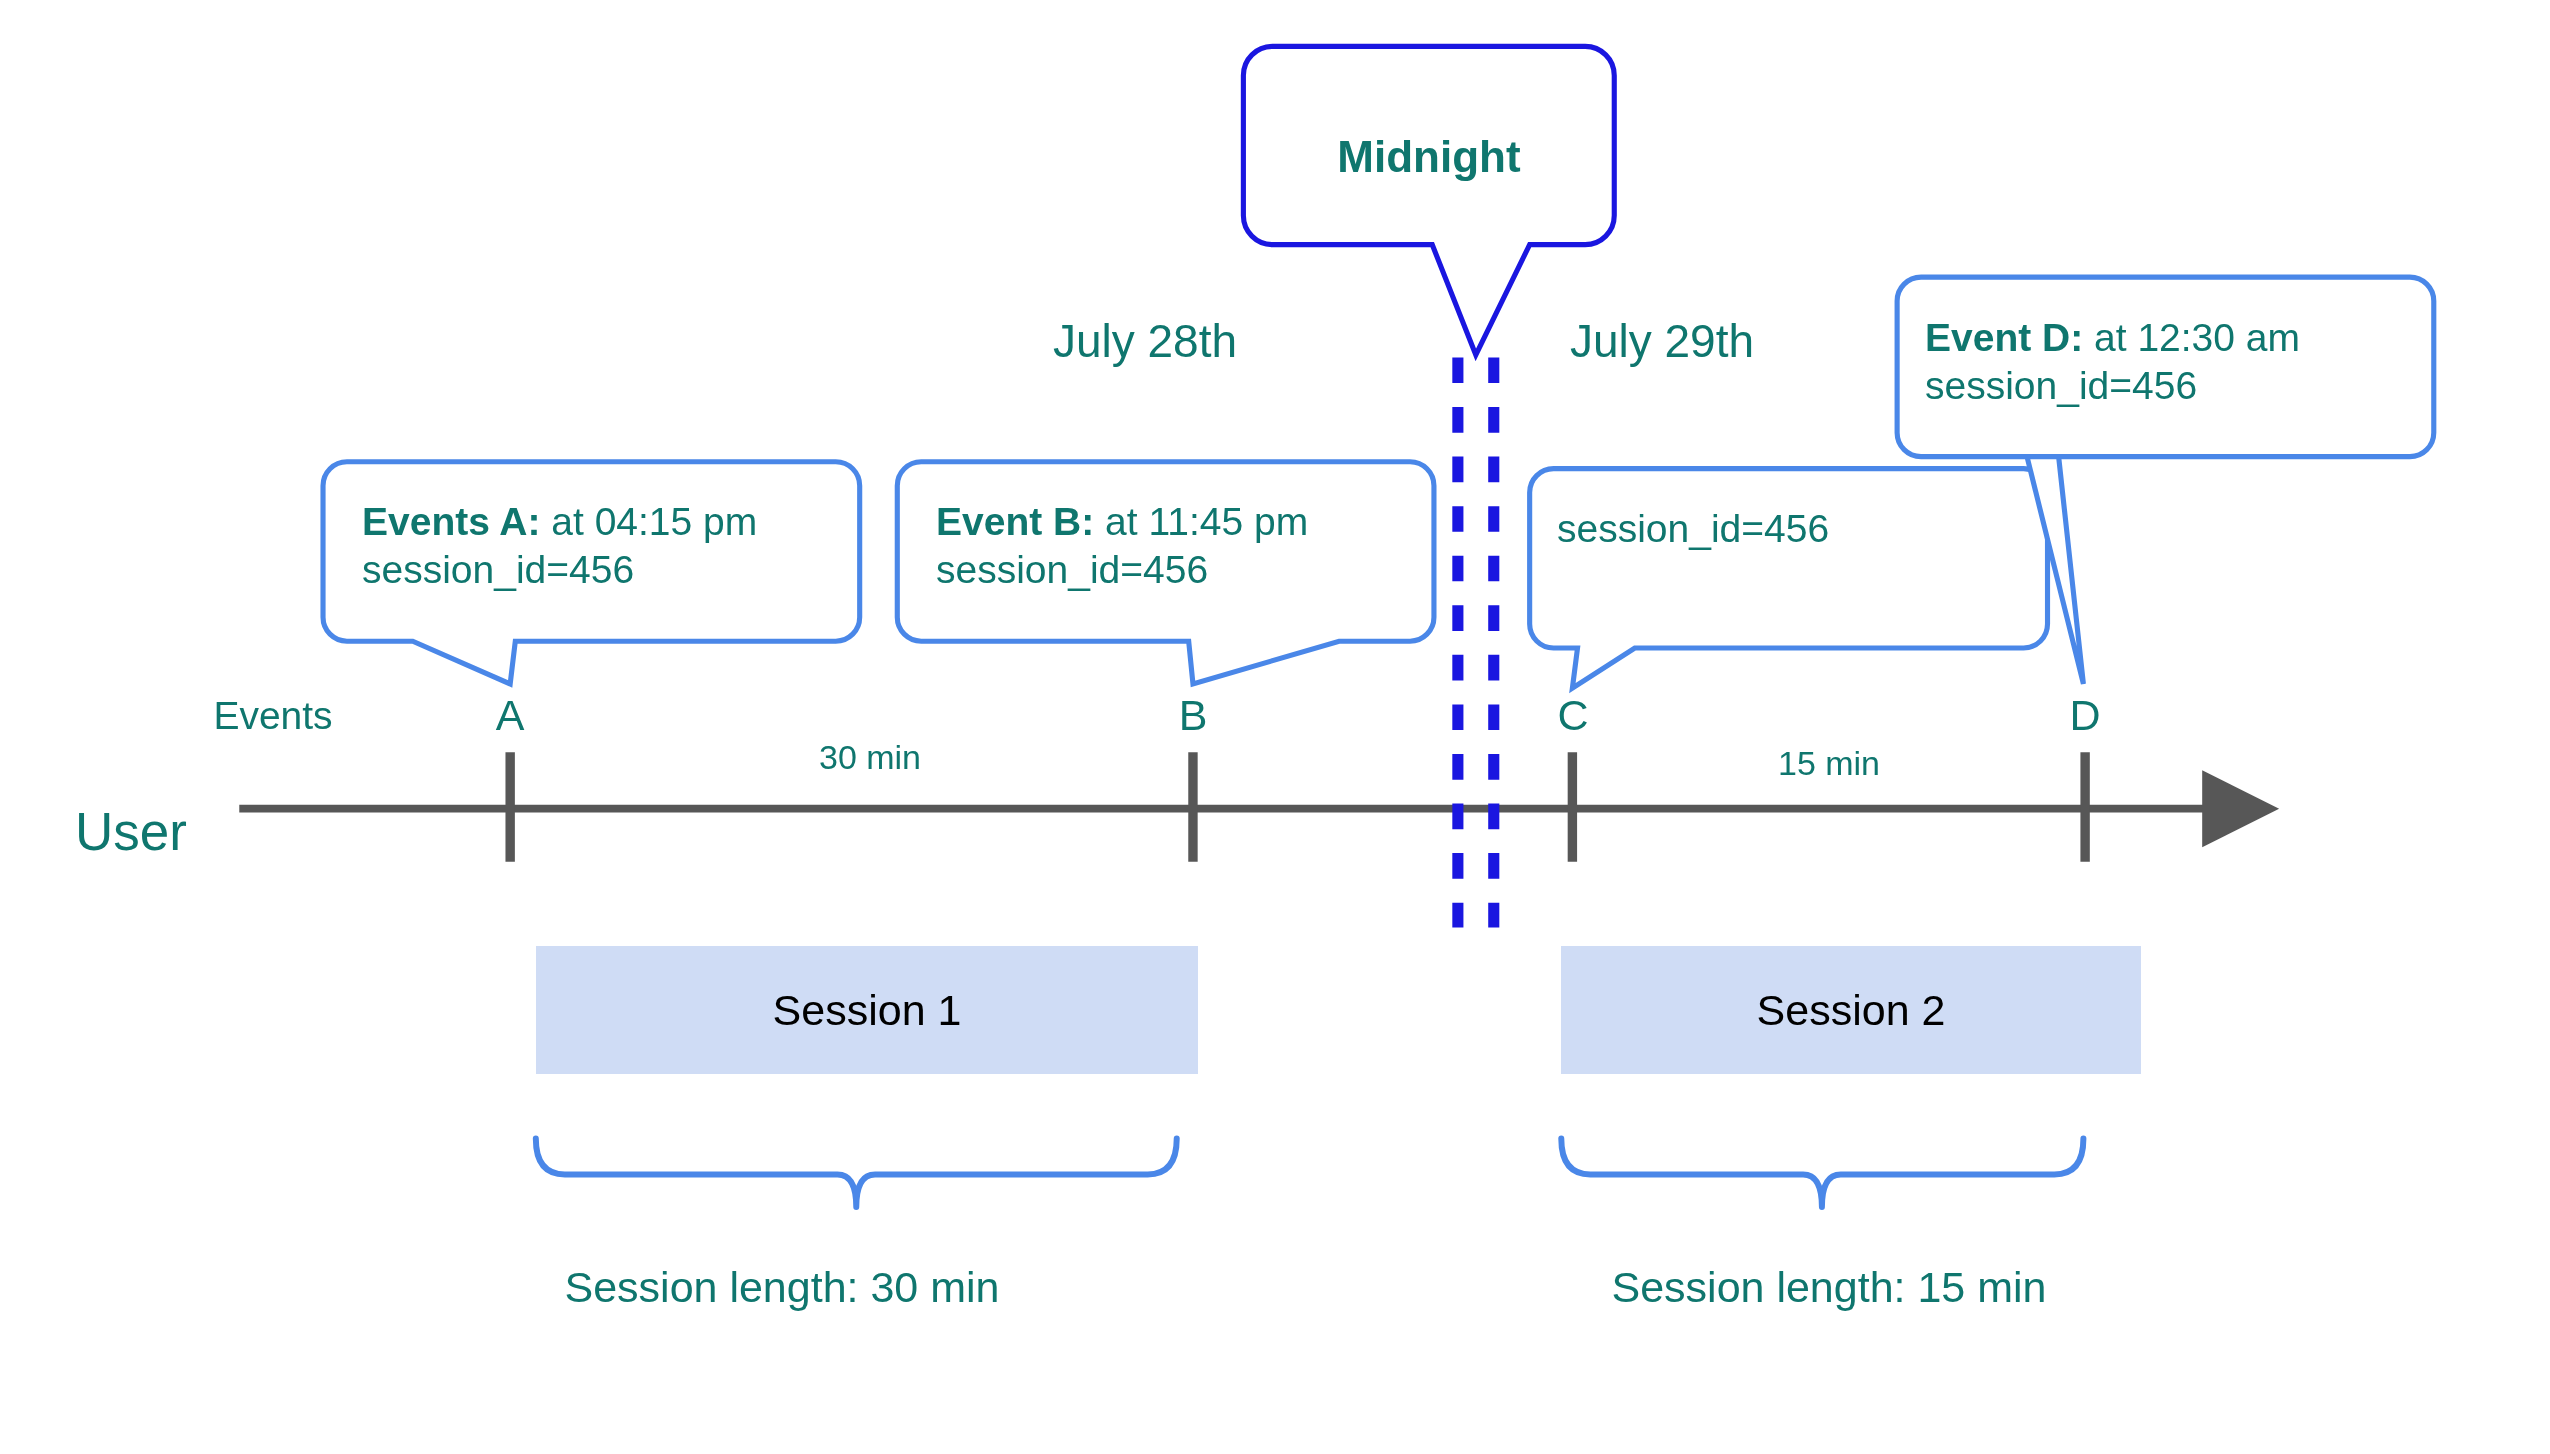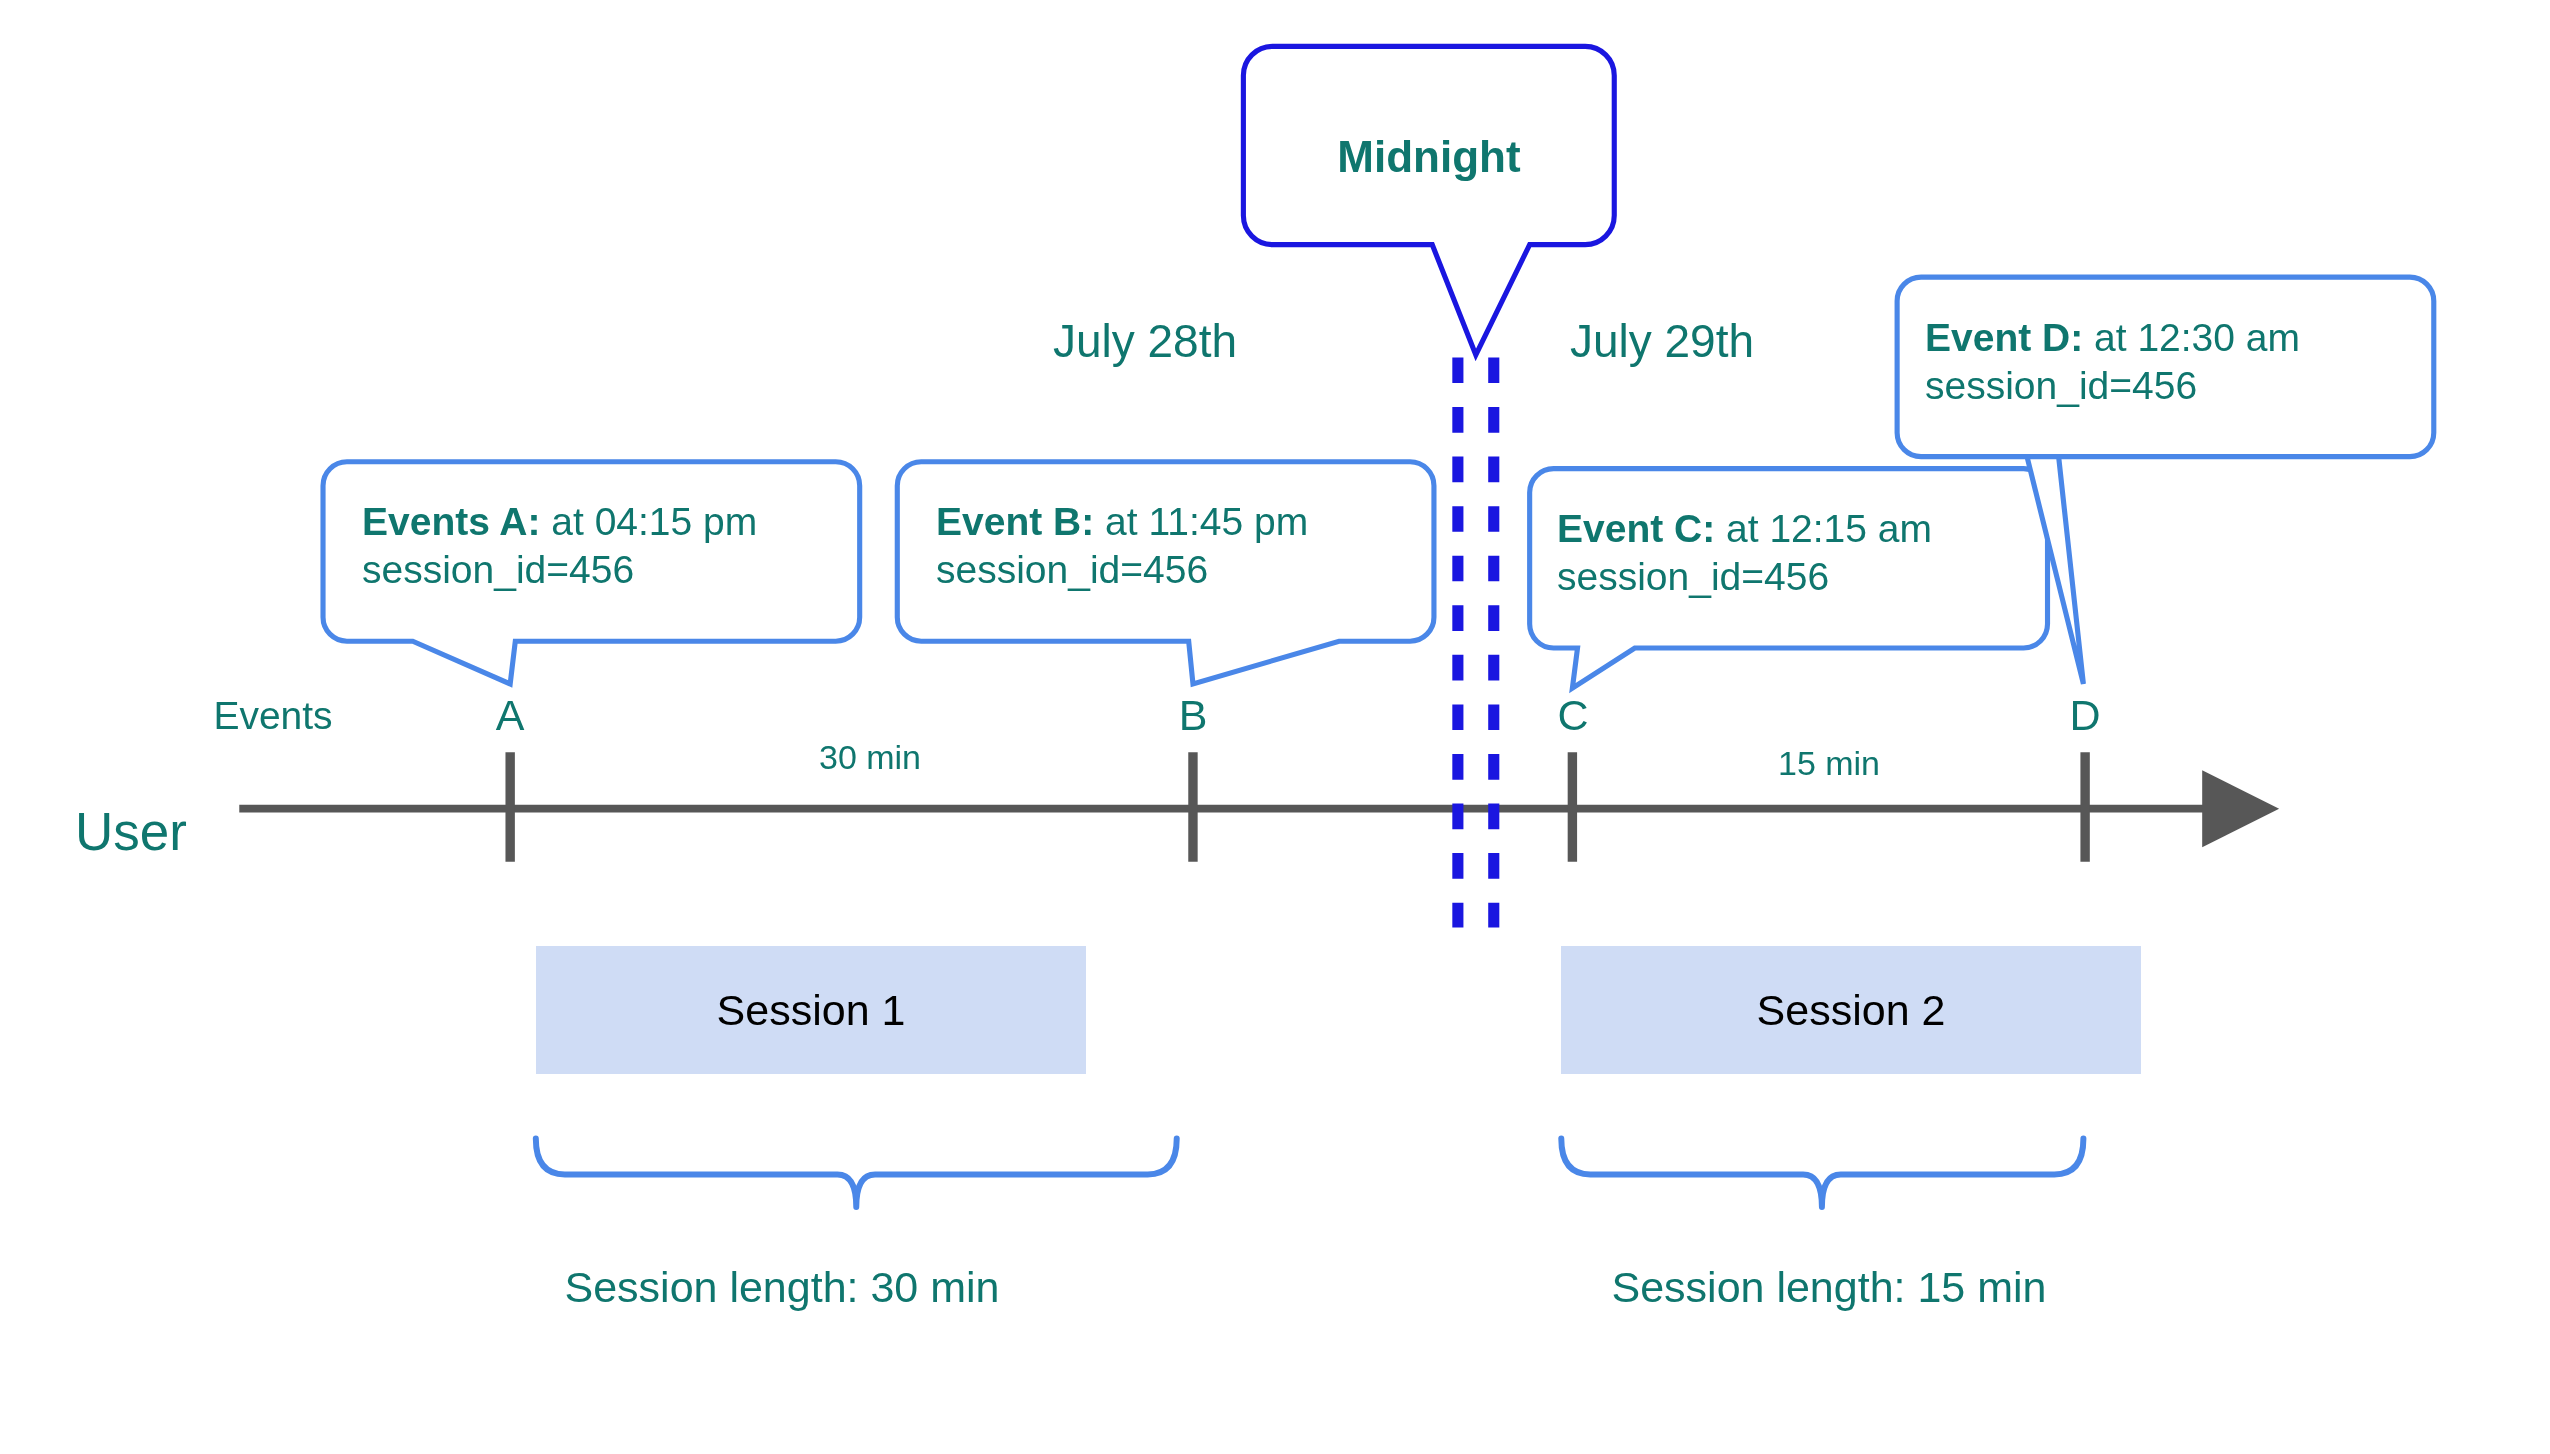--- a/index.html
+++ b/index.html
@@ -91,41 +91,40 @@
     <div><b>Events A:</b><span> at 04:15 pm</span></div>
     <div>session_id=456</div>
   </div>
 
   <div class="txt lbl-callout" style="left:936px;top:498px;">
     <div><b>Event B:</b><span> at 11:45 pm</span></div>
     <div>session_id=456</div>
   </div>
 
   <div class="txt lbl-callout" style="left:1557px;top:505px;">
-    <div><b>Event C:</b><span> at 12:15 am</span></div>
     <div>session_id=456</div>
   </div>
 
   <div class="txt lbl-callout" style="left:1925px;top:314px;">
     <div><b>Event D:</b><span> at 12:30 am</span></div>
     <div>session_id=456</div>
   </div>
 
   <div class="txt lbl-events ctr" style="left:273px;top:694px;">Events</div>
   <div class="txt lbl-user" style="left:75px;top:779px;margin-top:22px;">User</div>
 
   <div class="txt lbl-tick ctr" style="left:510px;top:691px;">A</div>
   <div class="txt lbl-tick ctr" style="left:1193px;top:691px;">B</div>
   <div class="txt lbl-tick ctr" style="left:1573px;top:691px;">C</div>
   <div class="txt lbl-tick ctr" style="left:2085px;top:691px;">D</div>
 
   <div class="txt lbl-dur ctr" style="left:870px;top:738px;">30 min</div>
   <div class="txt lbl-dur ctr" style="left:1829px;top:744px;">15 min</div>
 
-  <div class="session-box" style="left:536px;top:946px;width:550px;height:128px;">
+  <div class="session-box" style="left:536px;top:946px;width:662px;height:128px;">
     <span class="lbl-session">Session 1</span>
   </div>
   <div class="session-box" style="left:1561px;top:946px;width:580px;height:128px;">
     <span class="lbl-session">Session 2</span>
   </div>
 
   <div class="txt lbl-sesslen ctr" style="left:782px;top:1263px;">Session length: 30 min</div>
   <div class="txt lbl-sesslen ctr" style="left:1829px;top:1263px;">Session length: 15 min</div>
 
 </div>

